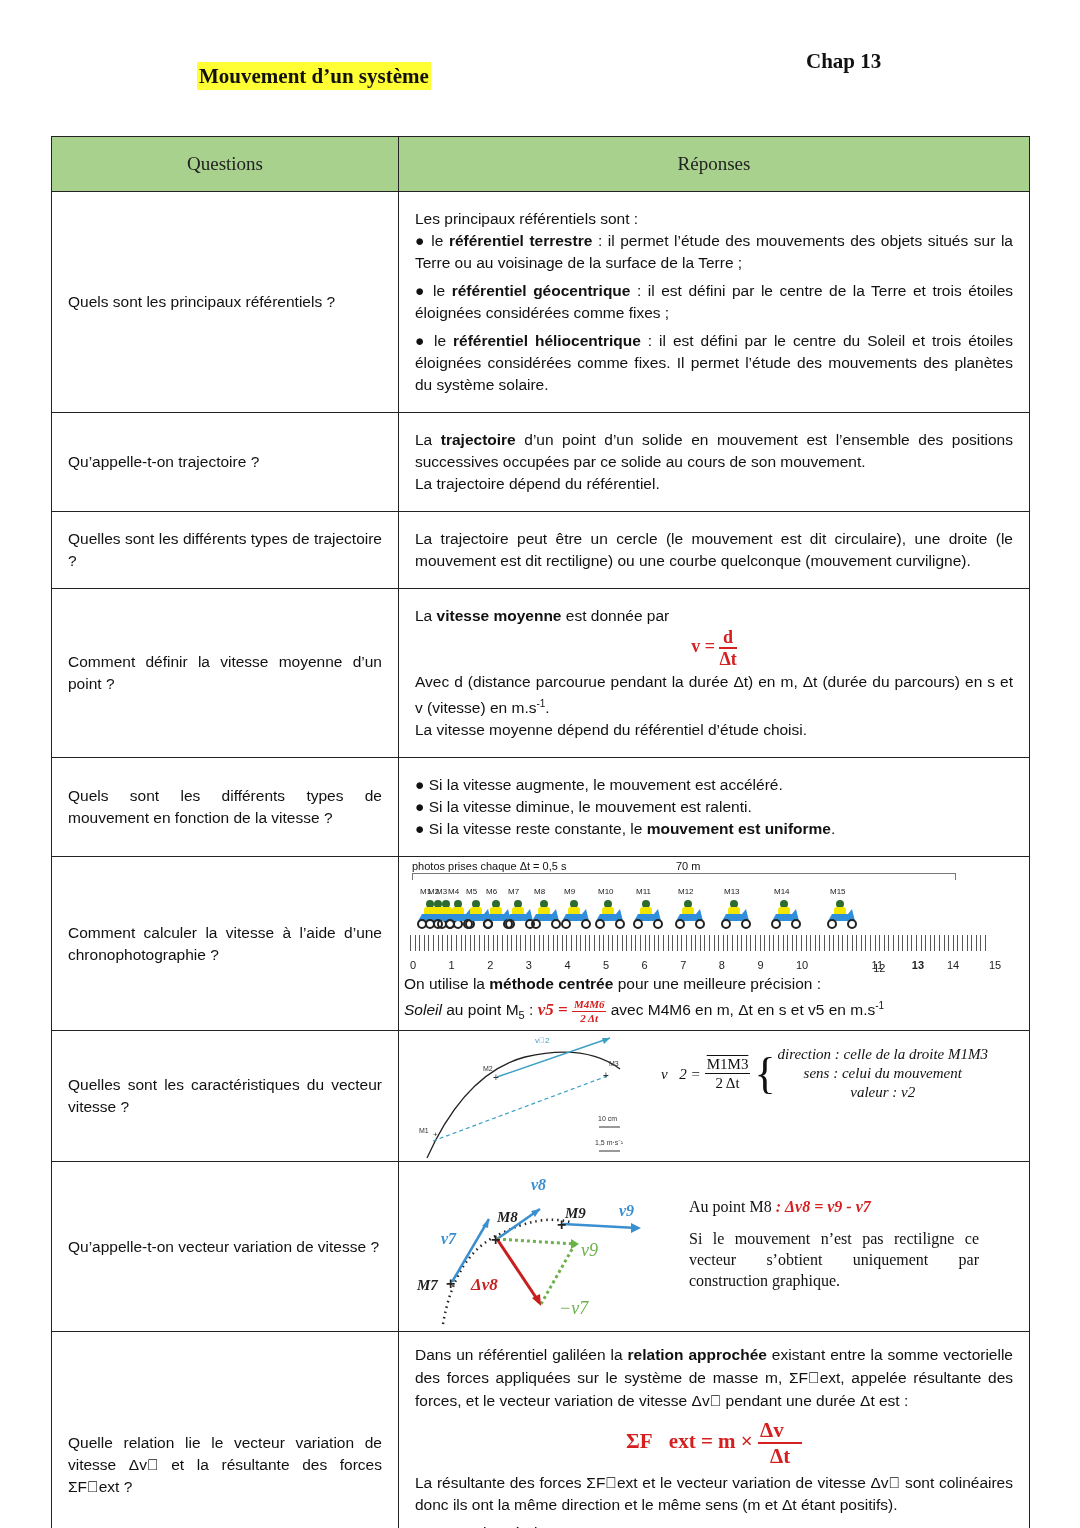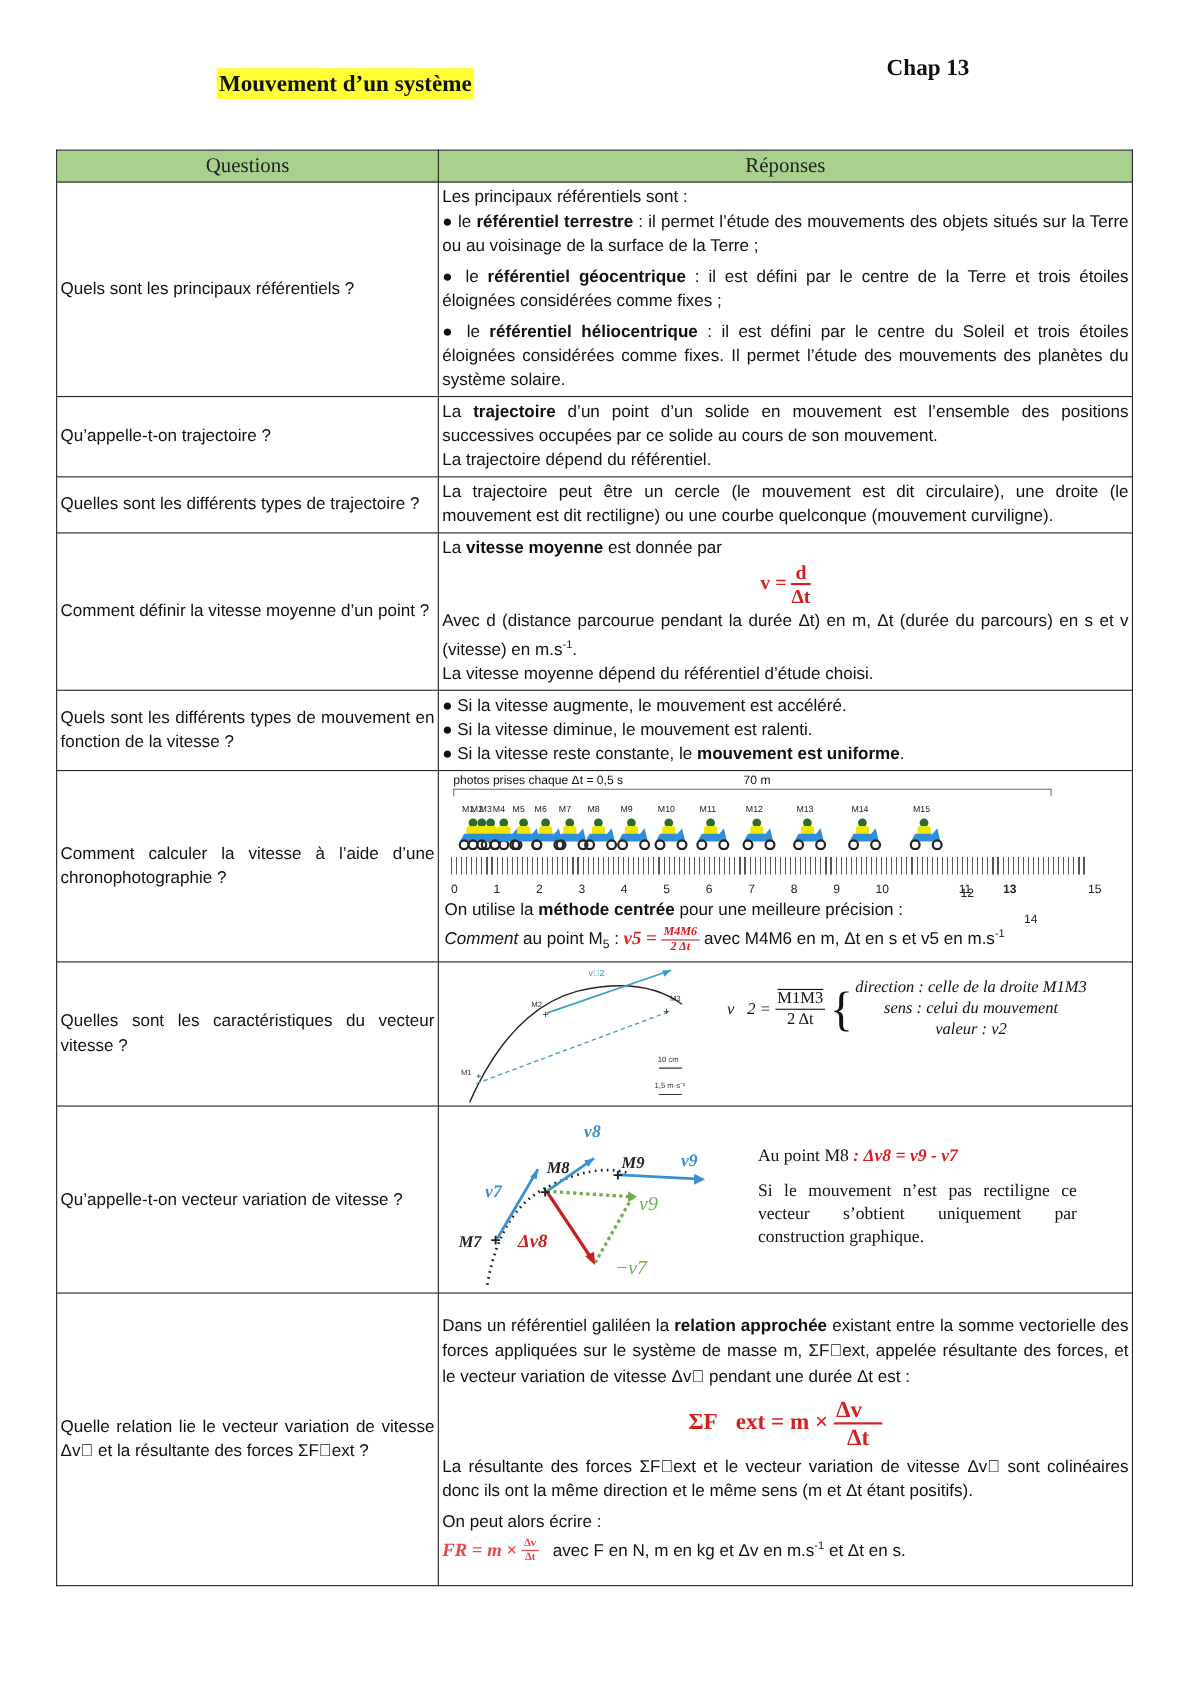--- a/index.html
+++ b/index.html
@@ -1,20 +1,20 @@
 <!DOCTYPE html>
 <html><head>
 <meta charset="utf-8">
 <style>
   html, body { margin:0; padding:0; background:#ffffff; }
   body { width:1080px; height:1528px; position:relative; font-family:"Liberation Sans", sans-serif; color:#111; overflow:hidden; }
   .title { position:absolute; left:197px; top:62px; font-family:"Liberation Serif", serif; font-weight:bold; font-size:21px; background:#ffff33; padding:1px 2px; line-height:26px; }
   .chap { position:absolute; left:806px; top:48px; font-family:"Liberation Serif", serif; font-weight:bold; font-size:21px; line-height:26px; }
   table.main { position:absolute; left:51px; top:136px; width:978px; border-collapse:collapse; table-layout:fixed; }
-  table.main td, table.main th { border:1.5px solid #222; vertical-align:middle; padding:3px; }
+  table.main td, table.main th { border:1.5px solid #222; vertical-align:middle; padding:16px; }
   th.hd { background:#a9d18e; font-family:"Liberation Serif", serif; font-weight:normal; font-size:19px; height:22px; line-height:22px; color:#222; }
   td.q { padding:0 10px; font-size:15.5px; line-height:22px; text-align:justify; }
   td.a { padding:0 9px; font-size:15.5px; line-height:22px; text-align:justify; vertical-align:top; }
   .gap { height:6px; }
   .red { color:#d62020; font-family:"Liberation Serif", serif; font-weight:bold; }
   .green { color:#ef4444; font-family:"Liberation Serif", serif; font-weight:bold; }
   .frac { display:inline-block; vertical-align:middle; text-align:center; }
   .frac > span { display:block; }
   .frac .num { border-bottom:2px solid currentColor; padding:0 2px; }
   .center { text-align:center; }
@@ -232,27 +232,27 @@
               <span class="tick-lbl" style="left: 160.4px;">4</span>
               <span class="tick-lbl" style="left: 199px;">5</span>
               <span class="tick-lbl" style="left: 237.6px;">6</span>
               <span class="tick-lbl" style="left: 276.2px;">7</span>
               <span class="tick-lbl" style="left: 314.8px;">8</span>
               <span class="tick-lbl" style="left: 353.4px;">9</span>
               <span class="tick-lbl" style="left: 392px;">10</span>
               <span class="tick-lbl" style="left: 430.6px; margin-left: 37px;">11</span>
               <span class="tick-lbl" style="left: 469.2px; top: 96px;">12</span>
               <span class="tick-lbl" style="left: 507.8px; font-weight: bold;">13</span>
-              <span class="tick-lbl" style="left: 527px; margin-top: 27px;">14</span>
+              <span class="tick-lbl" style="left: 543px;">14</span>
               <span class="tick-lbl" style="left: 585px;">15</span>
             </div>
       </div>
       <div style="margin-top:2px"><span>On utilise la </span><b>méthode centrée</b><span> pour une meilleure précision :</span></div>
       <div>
-        <i>Comment</i><span> au point M</span><sub>5</sub><span> : </span>
+        <i>Soleil</i><span> au point M</span><sub>5</sub><span> : </span>
         <span class="red it" style="font-size:17px">
           <span>v5 =</span>
           <span class="frac" style="font-size:11px;line-height:13px"><span class="num" style="border-bottom-width:1px">M4M6</span><span>2 Δt</span></span>
         </span>
         <span> avec M4M6 en m, Δt en s et v5 en m.s</span><sup>-1</sup>
       </div>
     </td>
   </tr>
 
   <tr style="height:131px">

